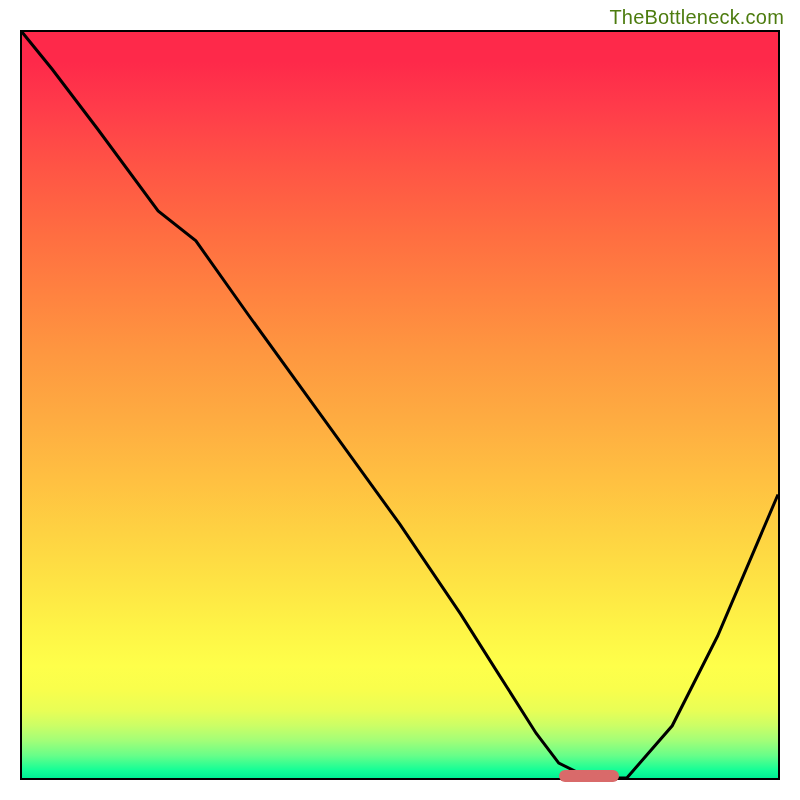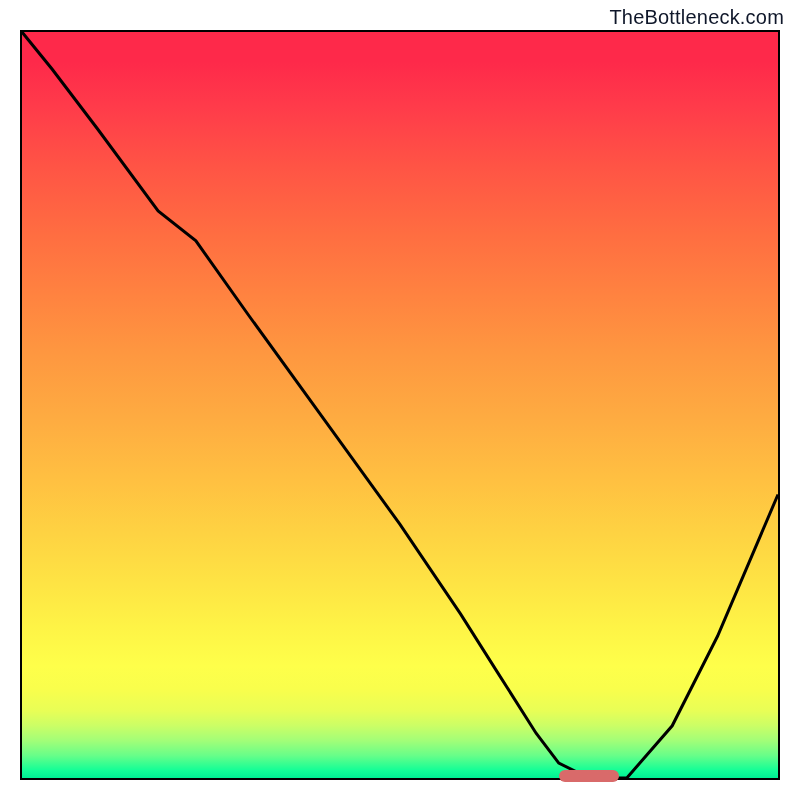--- a/index.html
+++ b/index.html
@@ -60,21 +60,21 @@
     height: 12px;
     border-radius: 6px;
     background: #d96a6a;
   }
   .watermark {
     position: absolute;
     right: 16px;
     top: 6px;
     font-family: Arial, Helvetica, sans-serif;
     font-size: 20px;
-    color: #0f172a;
+    color: #4d7c0f;
     font-weight: 500;
     letter-spacing: 0.2px;
   }
 </style>
 </head>
 <body>
 
 <div class="watermark">TheBottleneck.com</div>
 
 <div class="chart-frame">

